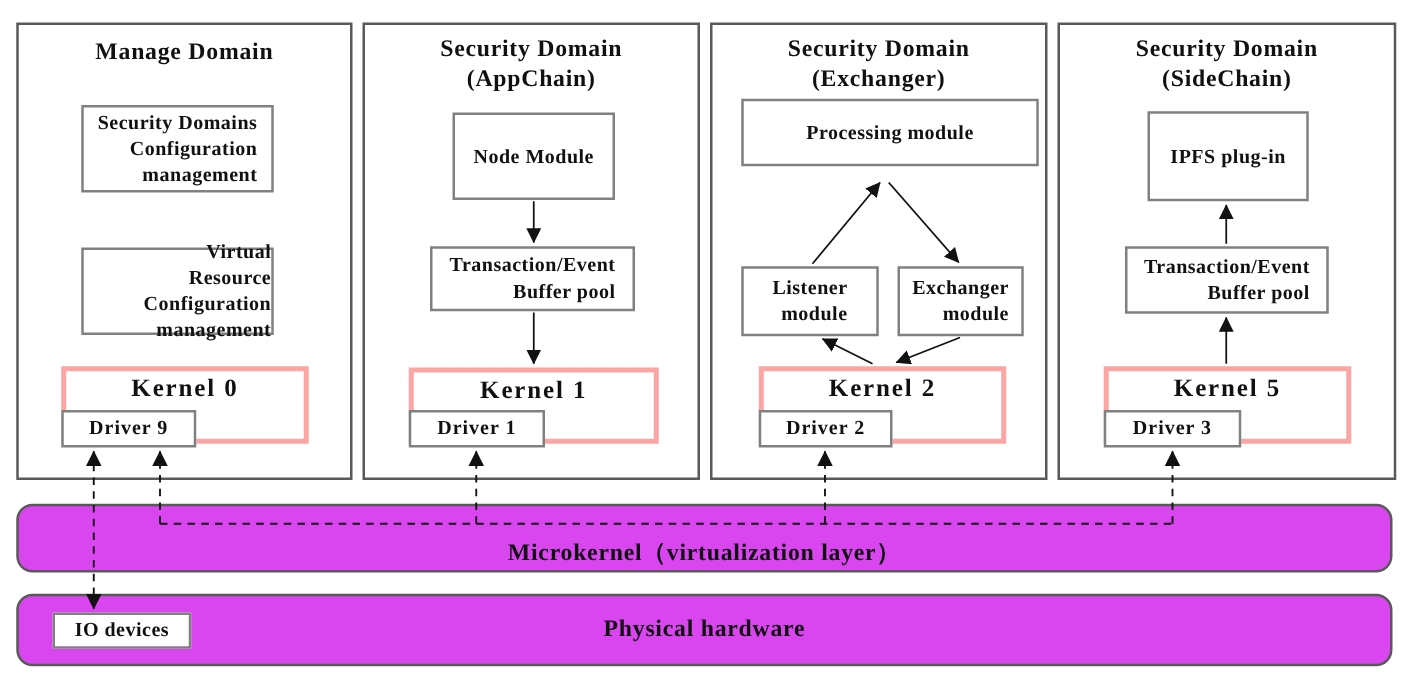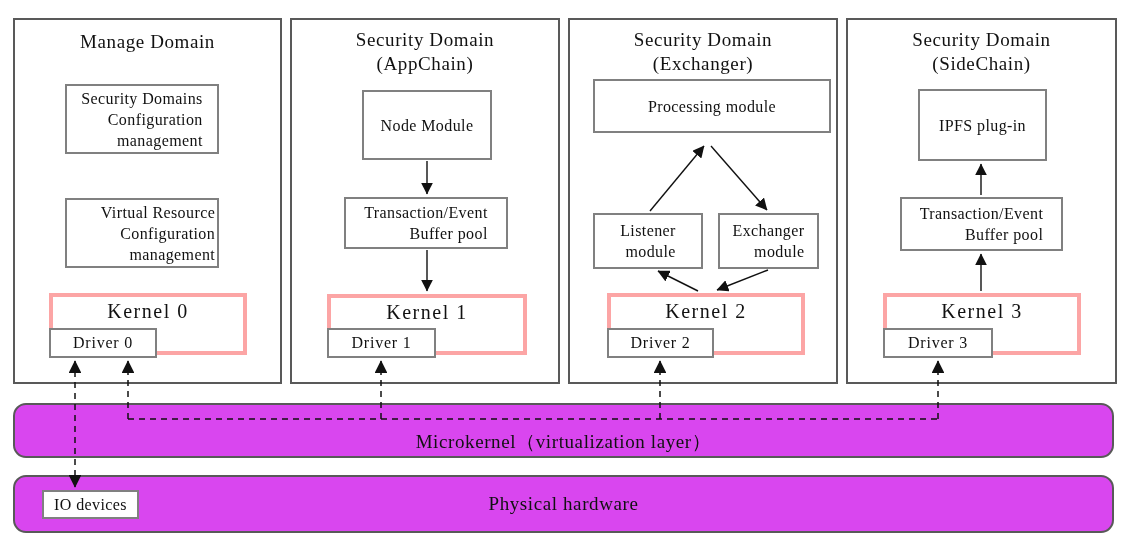--- a/index.html
+++ b/index.html
@@ -3,20 +3,21 @@
 <meta charset="utf-8">
 <style>
   html,body{margin:0;padding:0;background:#ffffff;}
   #canvas{
     position:relative;
     width:1128px;height:546px;
     background:#ffffff;
     font-family:"Liberation Serif","DejaVu Serif",serif;
     color:#111111;
     overflow:hidden;
+    font-weight:bold;
   }
   *{box-sizing:border-box;}
   .panel{
     position:absolute;
     border:2px solid #595959;
     background:#ffffff;
   }
   .panel-title{
     position:absolute;
     text-align:center;
@@ -99,49 +100,49 @@
   <div class="panel-title" style="left:846px;top:28px;width:271px;">Security Domain
 (SideChain)</div>
 
   <div class="box" style="left:65px;top:84px;width:154px;height:70px;">Security Domains
 Configuration
 management</div>
   <div class="box" style="left:65px;top:198px;width:154px;height:70px;padding-left:32px;">Virtual Resource
 Configuration
 management</div>
   <div class="kernel" style="left:49px;top:293px;width:198px;height:62px;">Kernel 0</div>
-  <div class="driver" style="left:49px;top:328px;width:108px;height:30px;">Driver 0</div>
+  <div class="driver" style="left:49px;top:328px;width:108px;height:30px;">Driver 9</div>
 
   <div class="box" style="left:362px;top:90px;width:130px;height:70px;">Node Module</div>
   <div class="box" style="left:344px;top:197px;width:164px;height:52px;">Transaction/Event
 Buffer pool</div>
   <div class="kernel" style="left:327px;top:294px;width:200px;height:61px;">Kernel 1</div>
   <div class="driver" style="left:327px;top:328px;width:109px;height:30px;">Driver 1</div>
 
   <div class="box" style="left:593px;top:79px;width:238px;height:54px;">Processing module</div>
   <div class="box" style="left:593px;top:213px;width:110px;height:56px;">Listener
 module</div>
   <div class="box" style="left:718px;top:213px;width:101px;height:56px;">Exchanger
 module</div>
   <div class="kernel" style="left:607px;top:293px;width:198px;height:62px;">Kernel 2</div>
   <div class="driver" style="left:607px;top:328px;width:107px;height:30px;">Driver 2</div>
 
   <div class="box" style="left:918px;top:89px;width:129px;height:72px;">IPFS plug-in</div>
   <div class="box" style="left:900px;top:197px;width:163px;height:54px;">Transaction/Event
 Buffer pool</div>
-  <div class="kernel" style="left:883px;top:293px;width:198px;height:62px;">Kernel 3</div>
+  <div class="kernel" style="left:883px;top:293px;width:198px;height:62px;">Kernel 5</div>
   <div class="driver" style="left:883px;top:328px;width:110px;height:30px;">Driver 3</div>
 
   <div class="layer" style="left:13px;top:403px;width:1101px;height:55px;">
     <div class="layer-label" style="top:24px;">Microkernel（virtualization layer）</div>
   </div>
   <div class="layer" style="left:13px;top:475px;width:1101px;height:58px;">
     <div class="layer-label" style="top:16px;">Physical hardware</div>
   </div>
-  <div class="box" style="left:42px;top:490px;width:97px;height:29px;font-size:16px;z-index:5;">IO devices</div>
+  <div class="box" style="left:42px;top:490px;width:111px;height:29px;font-size:16px;z-index:5;">IO devices</div>
 
   <svg id="arrows" width="1128" height="546" viewBox="0 0 1128 546">
     <defs>
       <marker id="ah" viewBox="0 0 10 10" refX="9.5" refY="5" markerWidth="8.5" markerHeight="8.5" orient="auto-start-reverse">
         <path d="M 0 0 L 10 5 L 0 10 z" fill="#111111"></path>
       </marker>
     </defs>
 
     <line x1="427" y1="161" x2="427" y2="194" stroke="#111111" stroke-width="1.4" marker-end="url(#ah)"></line>
     <line x1="427" y1="250" x2="427" y2="291" stroke="#111111" stroke-width="1.4" marker-end="url(#ah)"></line>

